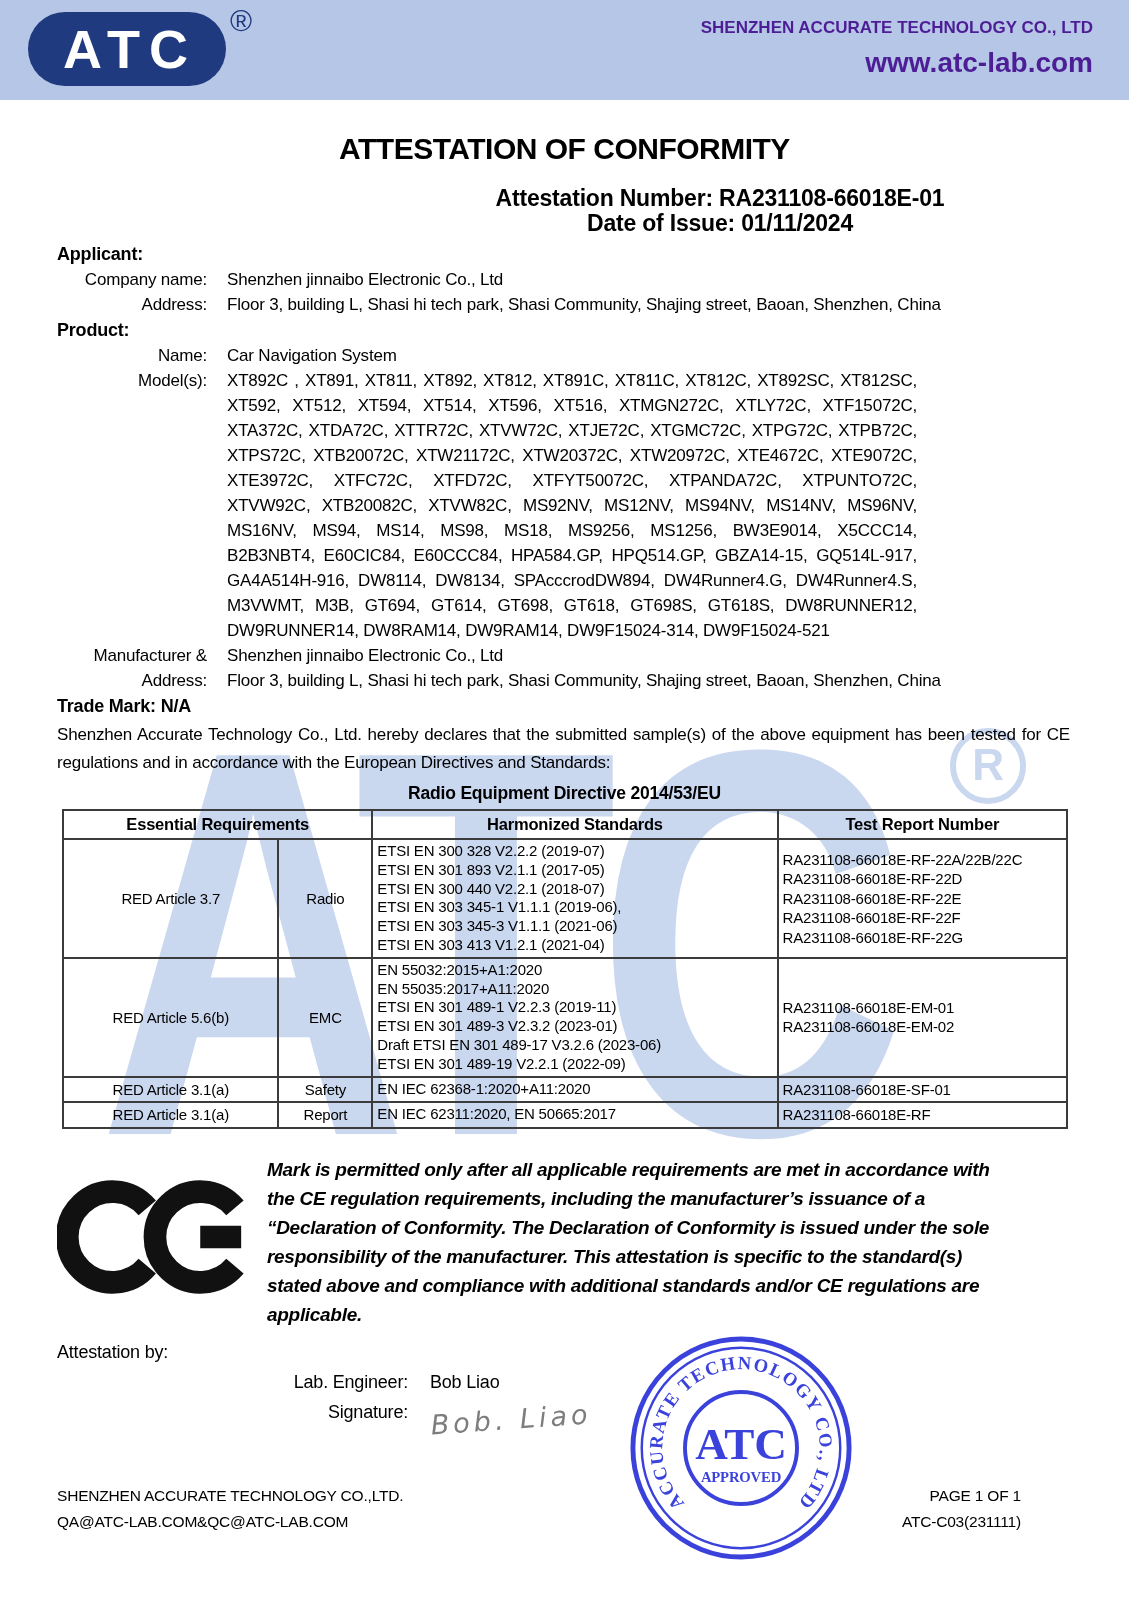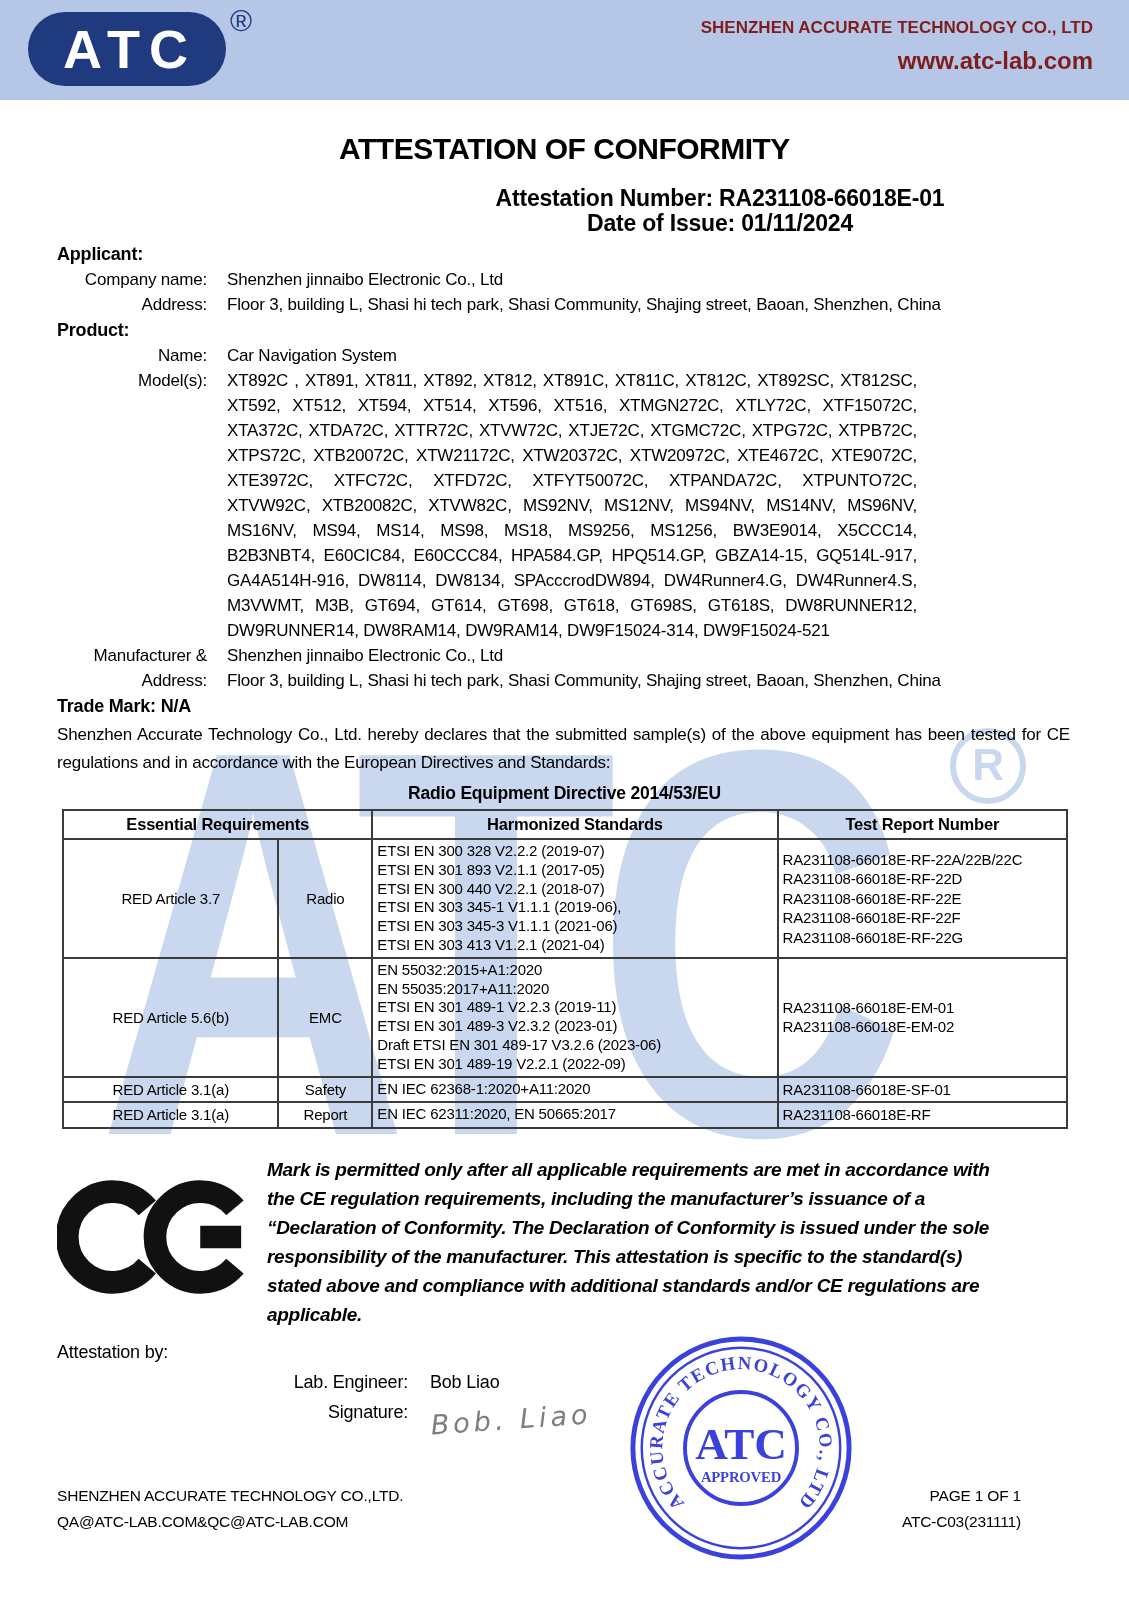--- a/index.html
+++ b/index.html
@@ -14,23 +14,23 @@
           border-radius:50%;color:#c9d7ef;font-size:44px;font-weight:bold;text-align:center;line-height:62px;}
   .content{position:relative;z-index:1;}
 
   
   .band{height:100px;background:#b5c6e6;display:flex;justify-content:space-between;align-items:flex-start;}
   .logo-wrap{position:relative;margin:12px 0 0 28px;}
   .logo-pill{width:198px;height:74px;background:#1f3a7e;border-radius:38px;display:flex;
              align-items:center;justify-content:center;}
   .logo-pill span{color:#fff;font-weight:bold;font-size:54px;letter-spacing:9px;padding-left:6px;}
   .logo-reg{position:absolute;right:-26px;top:-8px;color:#1f3a7e;font-size:30px;font-weight:normal;}
-  .band-right{text-align:right;margin:18px 36px 0 0;color:#7f1d1d;}
+  .band-right{text-align:right;margin:18px 36px 0 0;color:#4c1d95;}
   .band-right .l1{font-size:17px;font-weight:bold;letter-spacing:0;}
-  .band-right .l2{font-size:24px;font-weight:bold;margin-top:9px;letter-spacing:0;}
+  .band-right .l2{font-size:28px;font-weight:bold;margin-top:9px;letter-spacing:0;}
 
   
   h1.doc-title{margin:32px 0 0 0;text-align:center;font-size:30px;letter-spacing:-0.5px;}
   .attn{margin:20px 0 0 400px;width:640px;text-align:center;font-weight:bold;font-size:23px;line-height:25px;}
 
   
   .sec-label{margin-left:57px;font-weight:bold;font-size:18px;line-height:26px;}
   .lrow{display:flex;margin-left:57px;line-height:25px;font-size:17px;}
   .lcol{width:150px;text-align:right;flex:0 0 150px;}
   .vcol{margin-left:20px;width:690px;}

